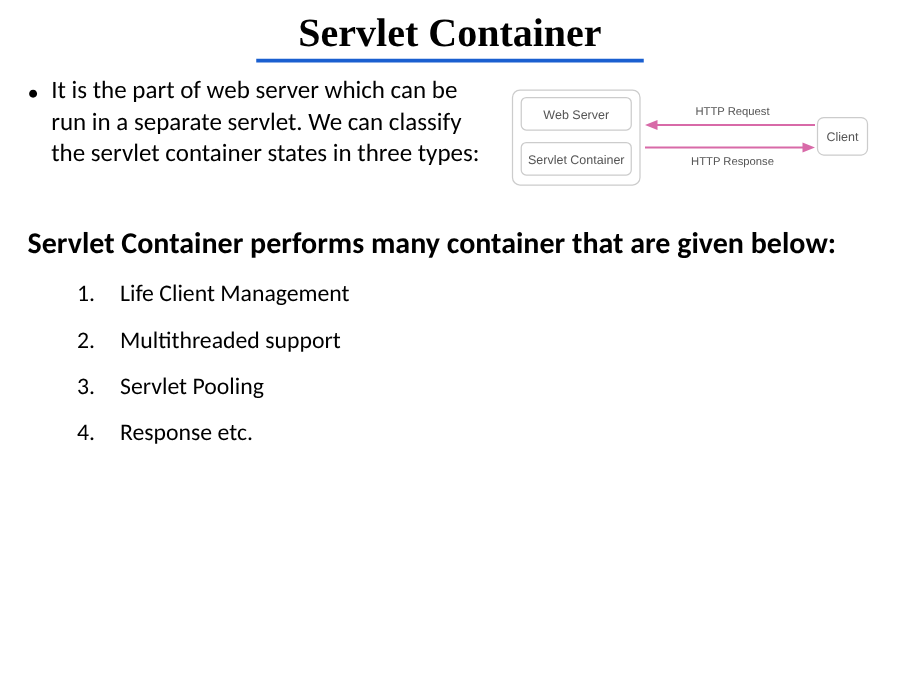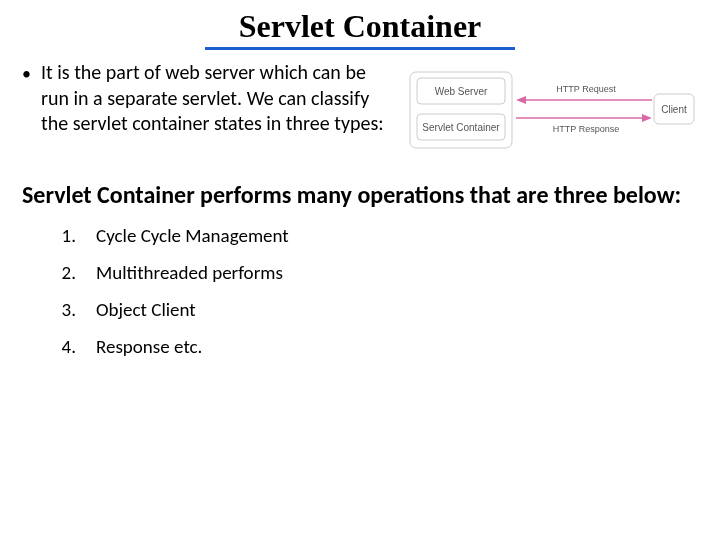--- a/index.html
+++ b/index.html
@@ -94,32 +94,32 @@
     <line x1="244" y1="34" x2="116" y2="34" stroke="#d86aa8" stroke-width="1.5"></line>
     <polygon points="108,34 118,30 118,38" fill="#d86aa8"></polygon>
     <text x="178" y="26" text-anchor="middle" class="dg-arrow-label">HTTP Request</text>
 
     <line x1="108" y1="52" x2="236" y2="52" stroke="#d86aa8" stroke-width="1.5"></line>
     <polygon points="244,52 234,48 234,56" fill="#d86aa8"></polygon>
     <text x="178" y="66" text-anchor="middle" class="dg-arrow-label">HTTP Response</text>
   </svg>
 </div>
 
-<div class="subhead">Servlet Container performs many operations that are three below:</div>
+<div class="subhead">Servlet Container performs many container that are given below:</div>
 
 <div class="ops">
   <div class="ops-row">
     <span class="ops-num">1.</span>
-    <span>Cycle Cycle Management</span>
+    <span>Life Client Management</span>
   </div>
   <div class="ops-row">
     <span class="ops-num">2.</span>
-    <span>Multithreaded performs</span>
+    <span>Multithreaded support</span>
   </div>
   <div class="ops-row">
     <span class="ops-num">3.</span>
-    <span>Object Client</span>
+    <span>Servlet Pooling</span>
   </div>
   <div class="ops-row">
     <span class="ops-num">4.</span>
     <span>Response etc.</span>
   </div>
 </div>
 
 </body></html>

